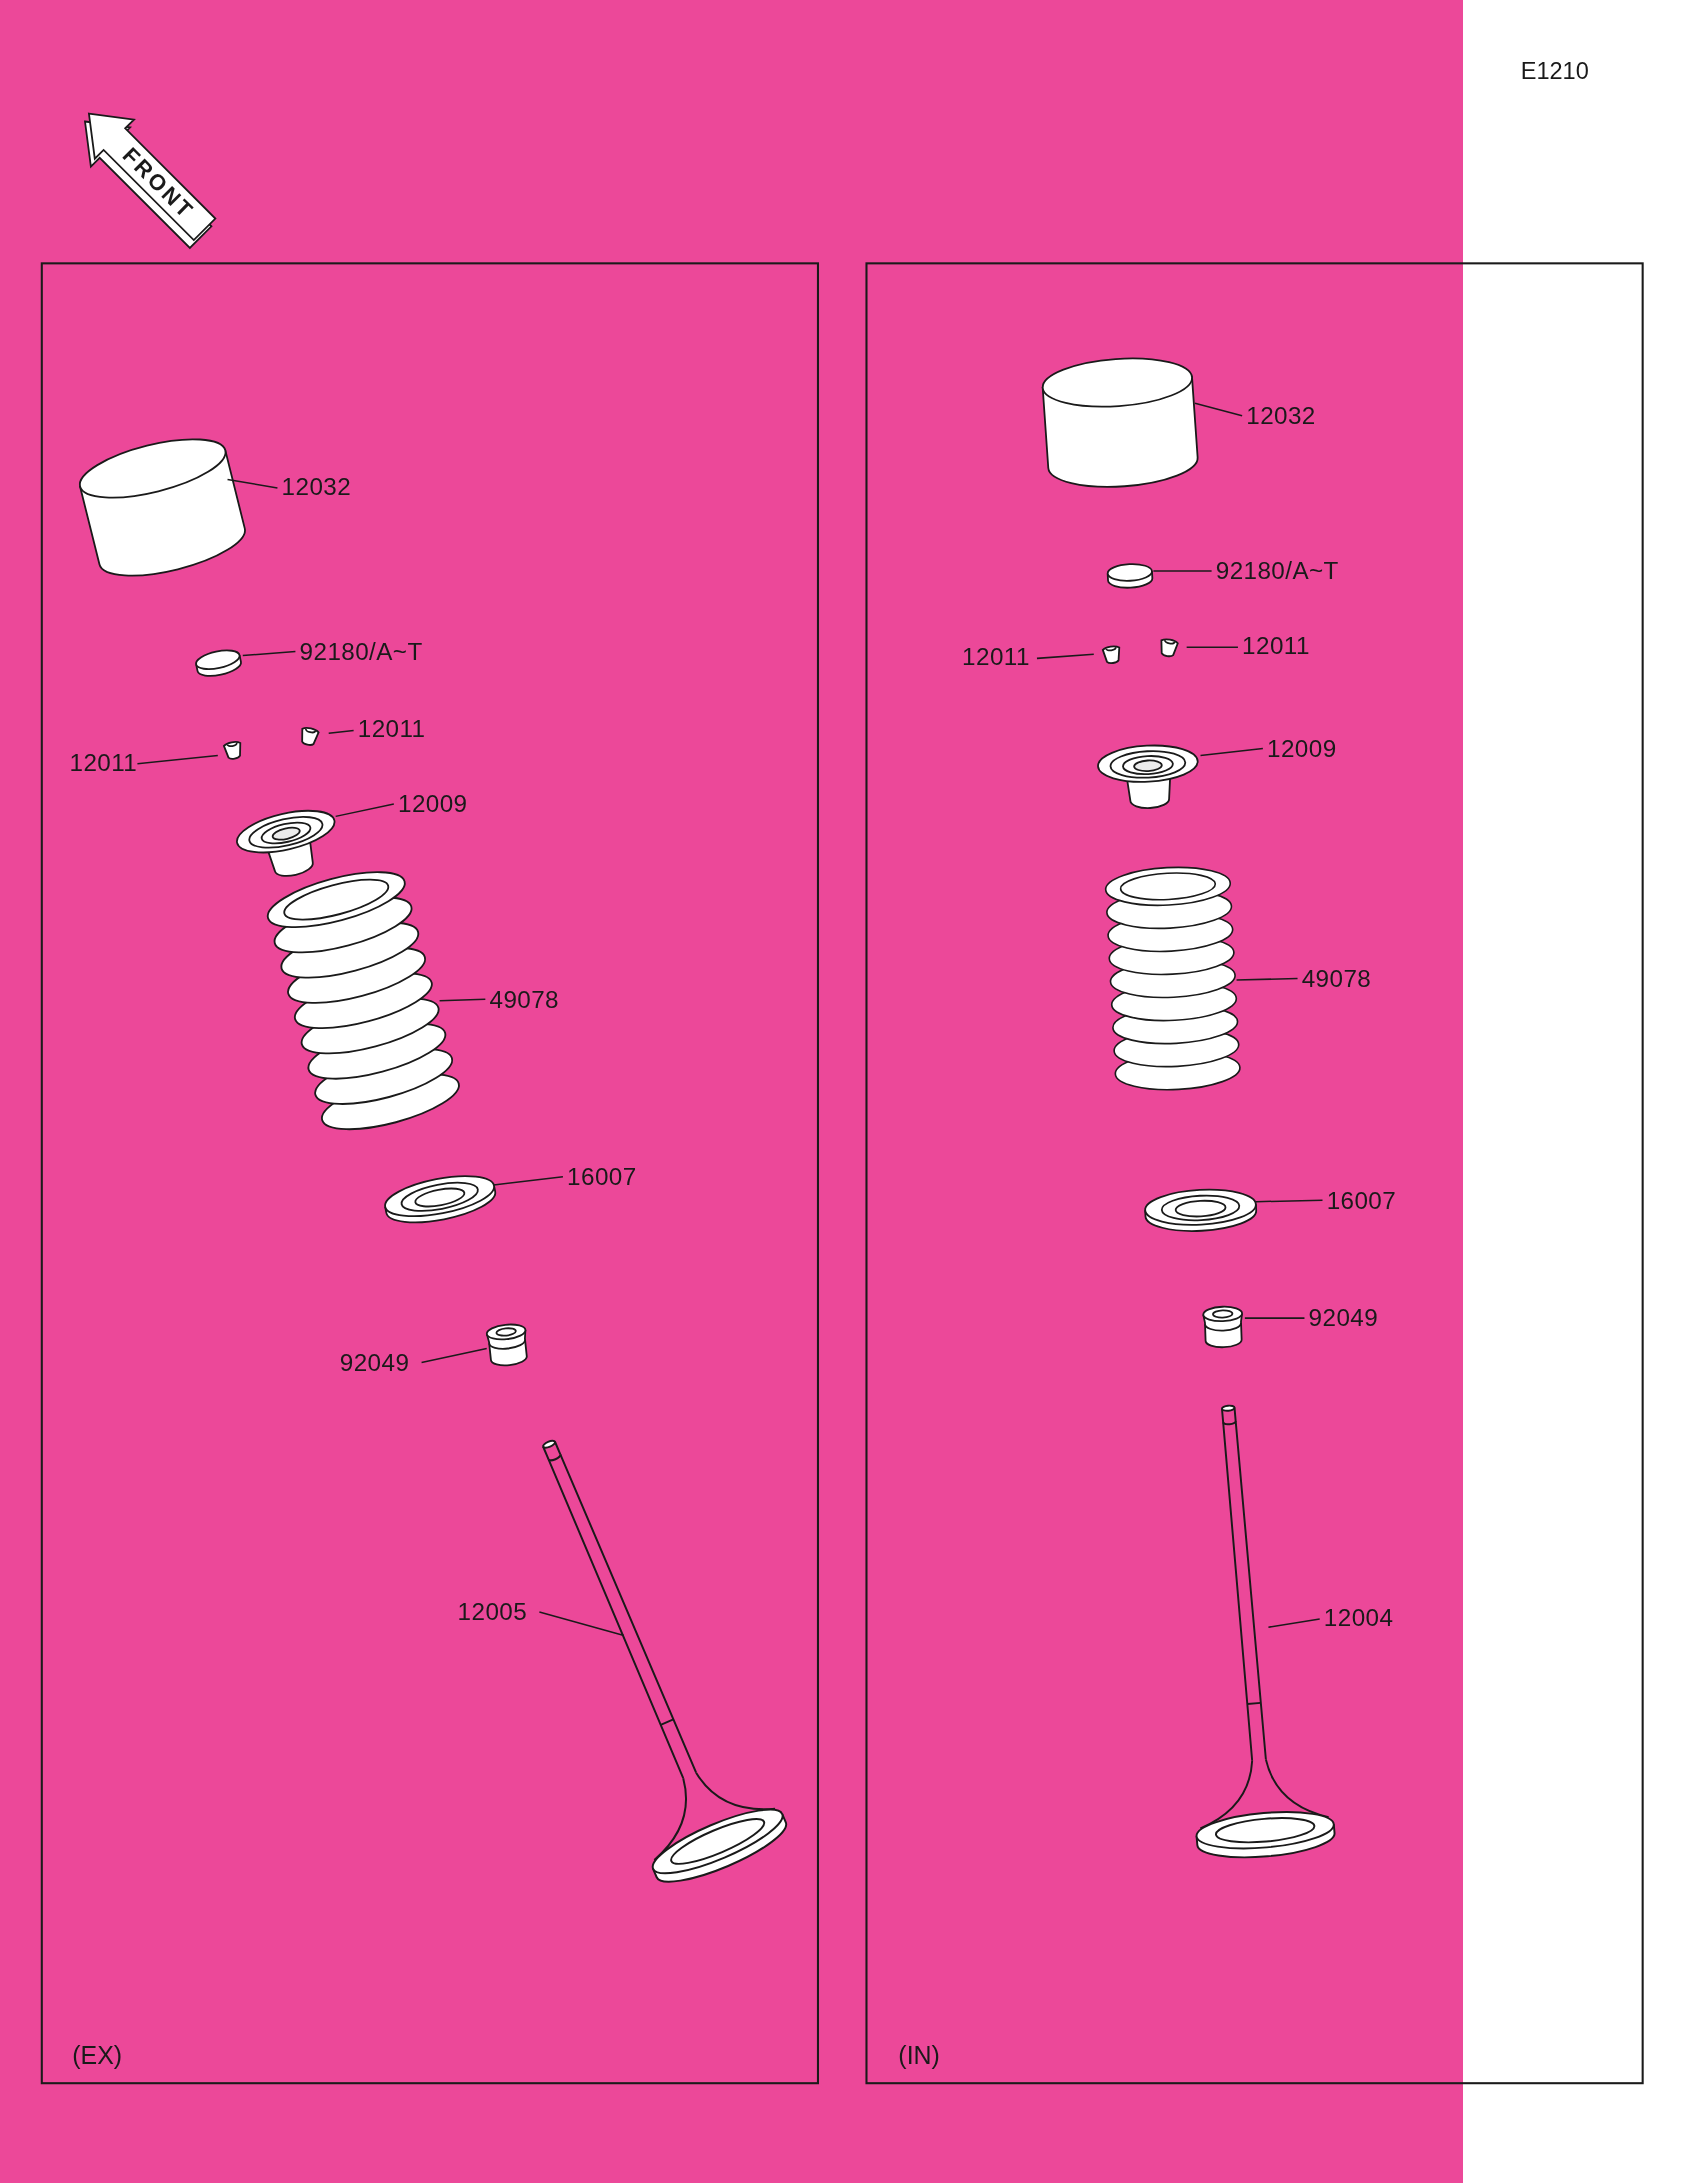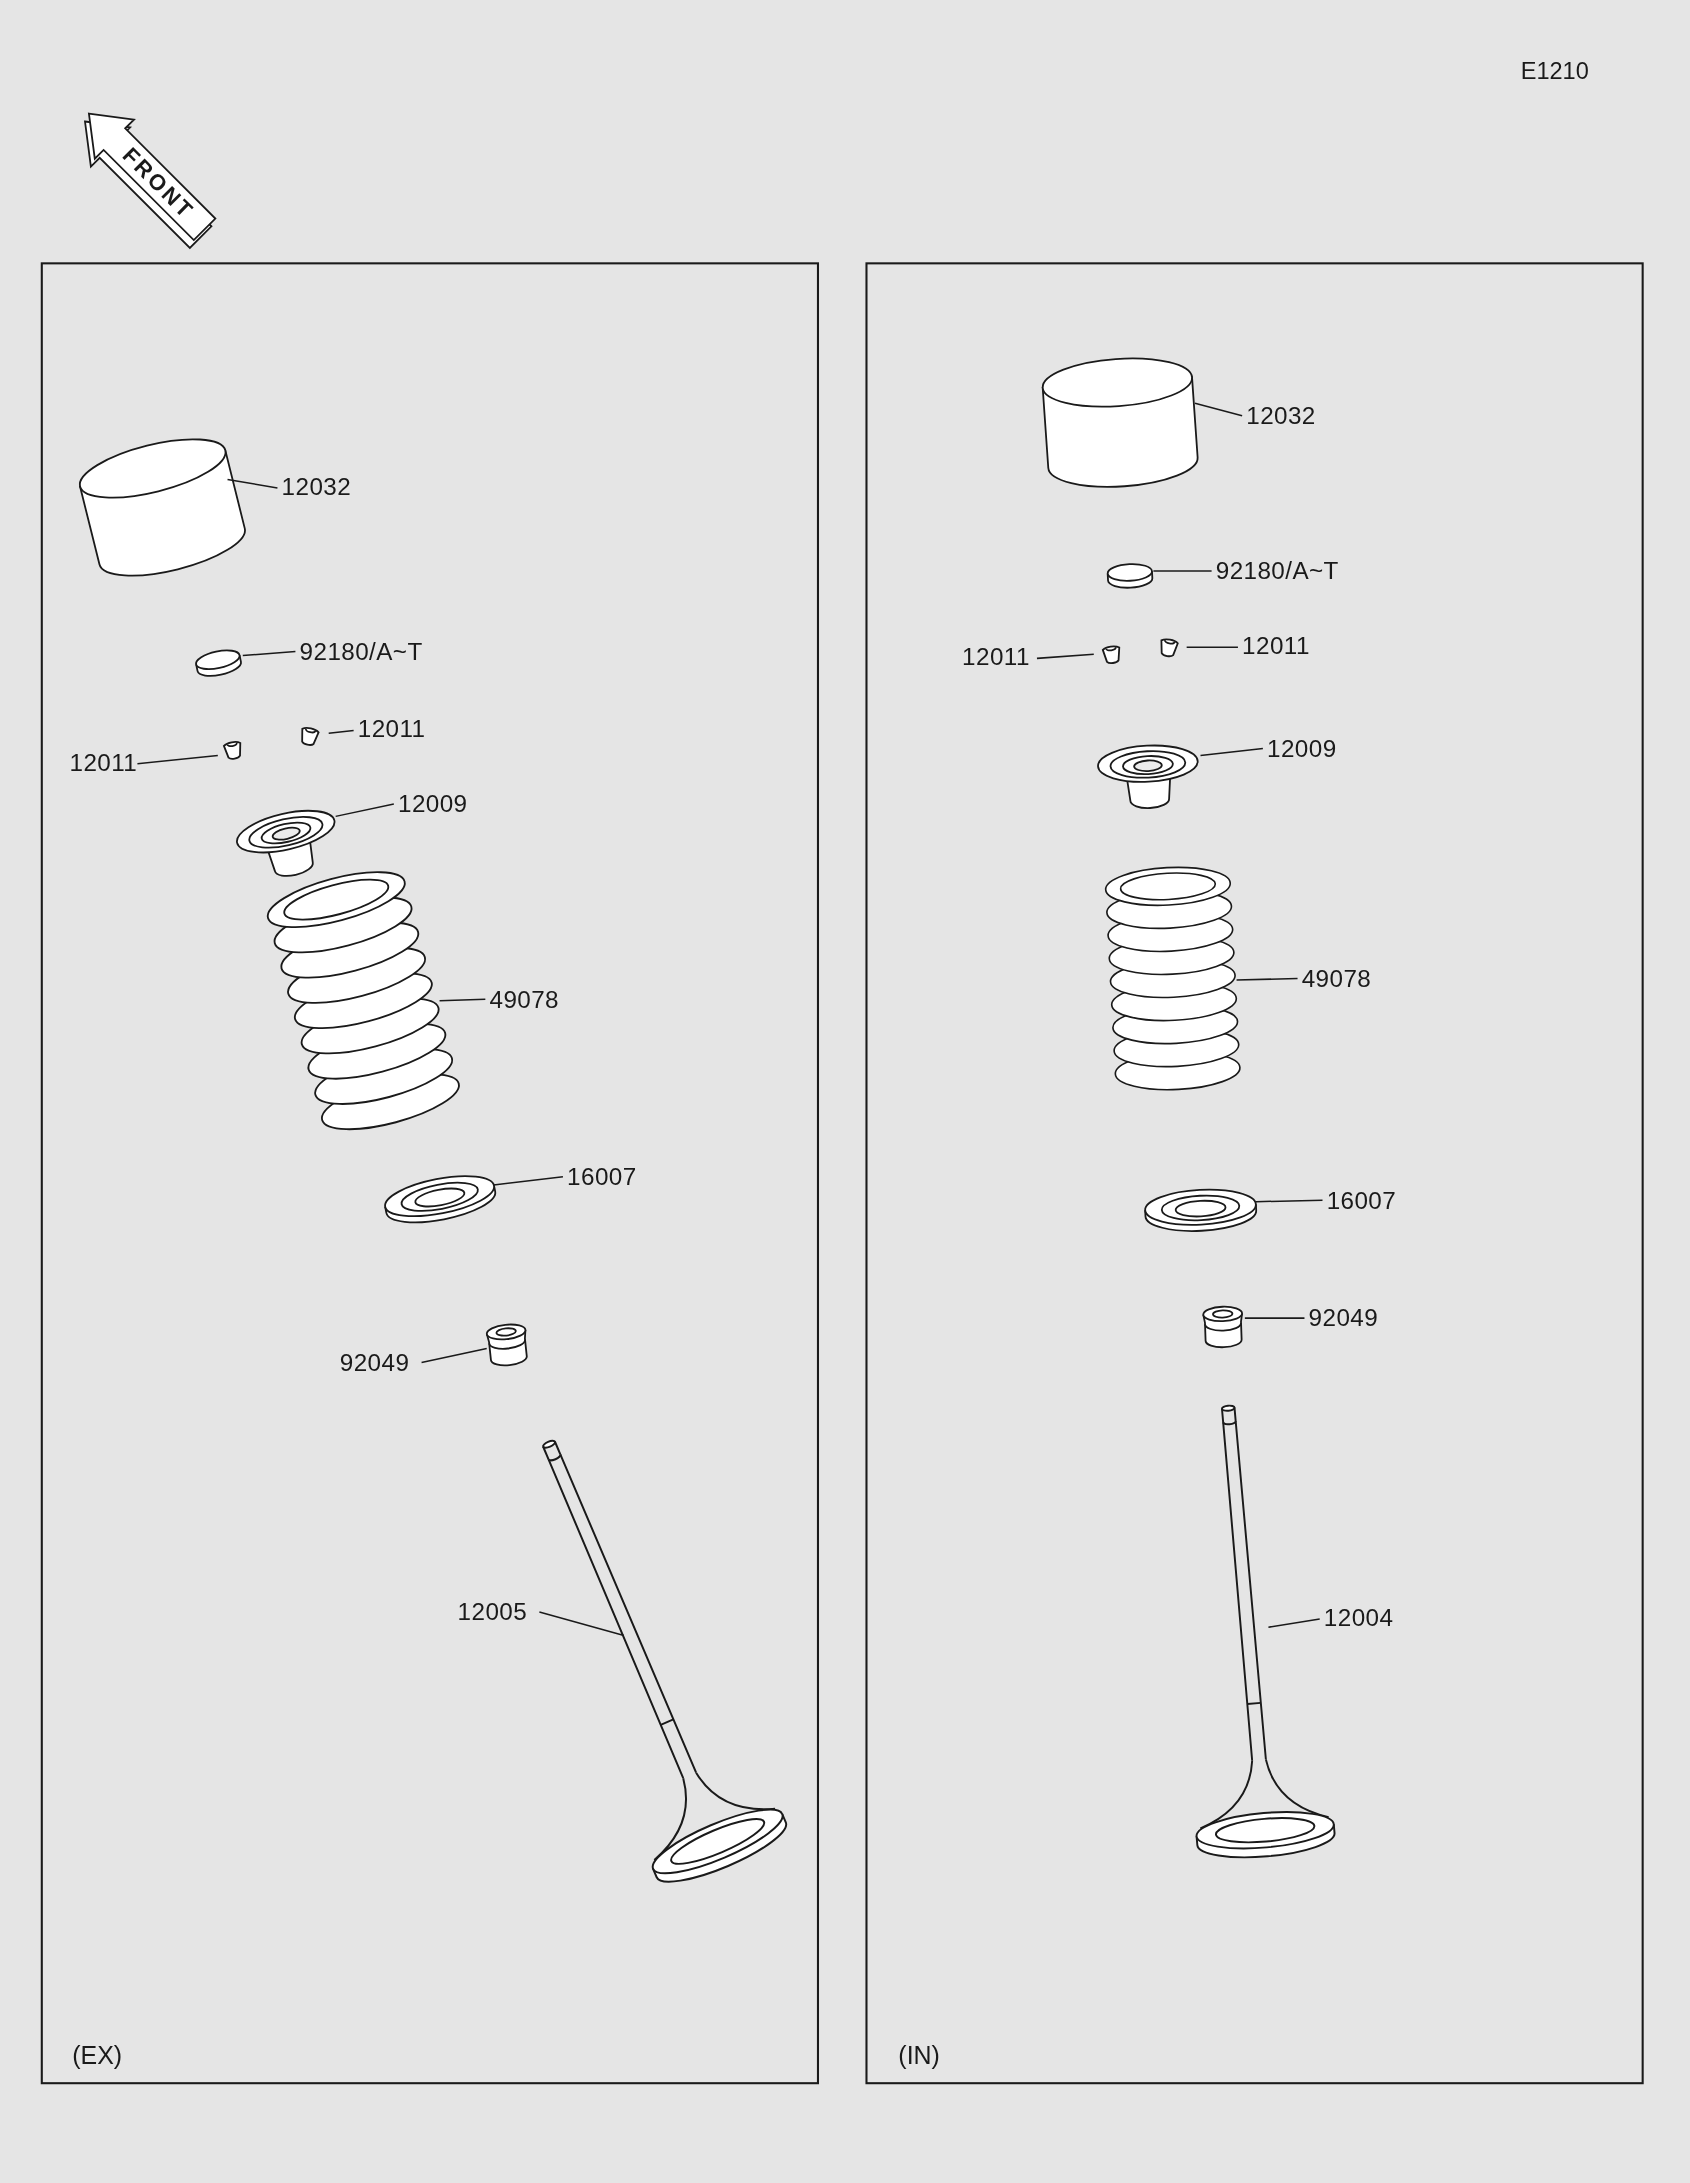--- a/index.html
+++ b/index.html
@@ -2,23 +2,23 @@
 <html style="font-size:8.5px"><head>
 <meta charset="utf-8">
 <style>
   html, body {
     margin: 0;
     padding: 0;
     background: #ffffff;
     font-family: "Liberation Sans", sans-serif;
   }
   .page {
-    width: 1690px;
+    width: 1463px;
     height: 2183px;
-    background: #e5e5e5;
+    background: #ec4899;
     position: relative;
   }
   svg { display: block; }
   text {
     font-family: "Liberation Sans", sans-serif;
     fill: #1a1a1a;
   }
   .part-label { font-size: 17.5px; letter-spacing: 0.3px; }
   .caption    { font-size: 18px; }
   .page-code  { font-size: 17px; }

